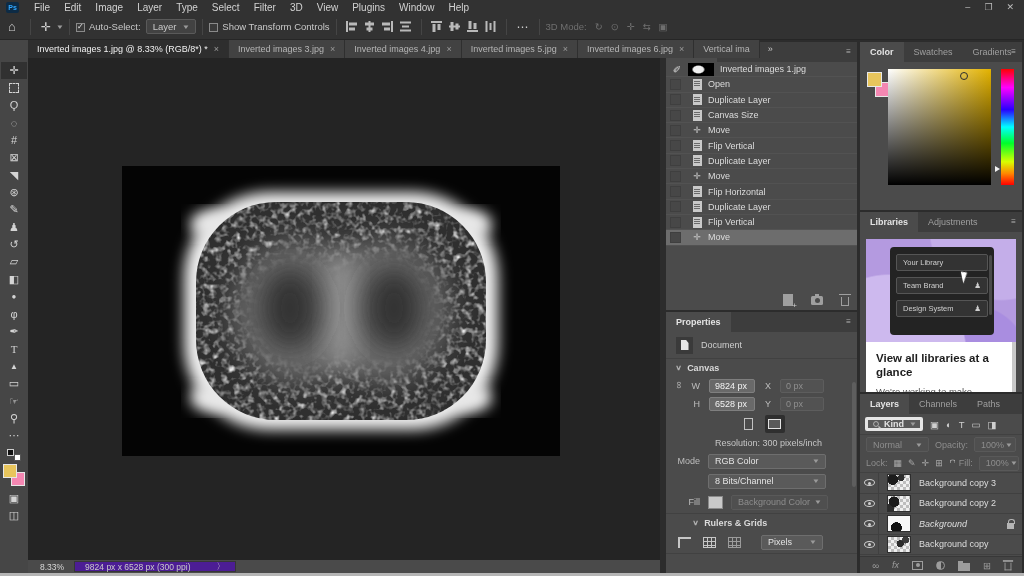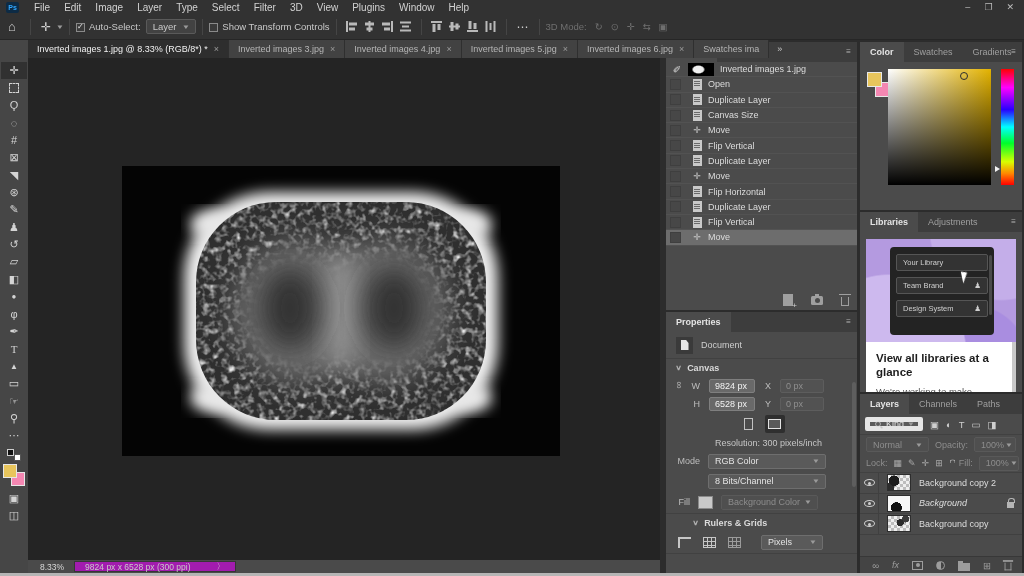--- a/index.html
+++ b/index.html
@@ -68,21 +68,21 @@
   .dtab.active { background:#2e2e2e; color:#f0f0f0; }
   .dtab .x { color:#9a9a9a; font-size:9px; }
   .tab-overflow { margin-left:auto; padding:0 8px; display:flex; align-items:center; color:#c9c9c9; font-size:9px;}
 
   
   .docarea { left:28px; top:58px; width:632px; height:502px; background:#242424; overflow:hidden; z-index:10;}
   .canvas-img { position:absolute; left:94px; top:108px; width:438px; height:290px; }
   .statusbar { left:28px; top:560px; width:632px; height:13px; background:#4a4a4a; display:flex;
                align-items:center; font-size:8.5px; color:#d8d8d8; z-index:18; }
   .status-zoom { padding:0 10px 0 12px; }
-  .status-dims { background:#a21caf; border:1px solid #363636; padding:0 10px; height:11px;
+  .status-dims { background:#4c1d95; border:1px solid #363636; padding:0 10px; height:11px;
                  display:flex; align-items:center; gap:26px; color:#c9c9c9; }
   .bottom-strip { left:0; top:573px; width:1024px; height:3px; background:#b5b5b5; z-index:40; }
 
   
   .panel { background:#4b4b4b; position:absolute; }
   .phead { height:20px; background:#3d3d3d; display:flex; align-items:stretch; font-size:9px;
            color:#9f9f9f; position:relative; }
   .ptab { display:flex; align-items:center; padding:0 10px; cursor:pointer; }
   .ptab.active { background:#4b4b4b; color:#e4e4e4; font-weight:bold;text-align:center; }
   .pmenu { position:absolute; right:6px; top:5px; font-size:8px; color:#b5b5b5; }
@@ -170,22 +170,22 @@
     border-left:6px solid #ffffff; border-bottom:10px solid transparent; border-top:2px solid transparent;
     transform:rotate(-12deg); filter:drop-shadow(0 0 1px #333); }
   .lib-heading { position:absolute; left:10px; top:112px; right:8px; color:#1d1d1d; font-weight:bold;
                  font-size:11.5px; line-height:1.25; }
   .lib-body { position:absolute; left:10px; top:146px; right:6px; color:#555555; font-size:9.5px; line-height:1.45;}
   .lib-card-scroll { position:absolute; right:0px; top:103px; width:4px; height:52px; background:#c9c9c9;}
 
   
   .lay-body { position:absolute; left:0; top:20px; right:0; bottom:0; font-size:9px; }
   .lay-filter { height:21px; display:flex; align-items:center; padding:0 5px; gap:7px; border-bottom:1px solid #414141;}
-  .kind-dd { width:58px; height:14px; background:#5a5a5a; border:5px solid #e5e5e5; border-radius:2px;
-             display:flex; align-items:center; gap:4px; padding:0 4px; color:#e2e2e2; }
+  .kind-dd { width:58px; height:14px; background:#5a5a5a; border:3px solid #e5e5e5; border-radius:2px;
+             display:flex; align-items:center; gap:4px; padding:0 4px; color:#e2e2e2;font-weight:bold; }
   .lf-ico { color:#cfcfcf; font-size:9.5px; }
   .lay-blend { height:19px; display:flex; align-items:center; padding:0 6px; gap:6px; }
   .lay-lock { height:19px; display:flex; align-items:center; padding:0 6px; gap:6px; border-bottom:1px solid #414141;}
   .gray-label { color:#8d8d8d; }
   .lock-ico { color:#a9a9a9; font-size:9px; }
   .icon-lock { width:7px; height:6px; background:#b5b5b5; position:relative; display:inline-block; margin-top:4px;}
   .icon-lock::before { content:""; position:absolute; left:1px; top:-4px; width:5px; height:4px;
     border:1.5px solid #b5b5b5; border-bottom:none; border-radius:3px 3px 0 0; }
   .lrow { height:20.5px; display:flex; align-items:center; border-bottom:1px solid #404040; }
   .eye-cell { width:19px; display:flex; justify-content:center; border-right:1px solid #404040; align-self:stretch; align-items:center;}
@@ -421,21 +421,21 @@
     </div>
     <div class="dtab">
       <span>Inverted images 5.jpg</span>
       <span class="x">×</span>
     </div>
     <div class="dtab">
       <span>Inverted images 6.jpg</span>
       <span class="x">×</span>
     </div>
     <div class="dtab">
-      <span>Swatches ima</span>
+      <span>Vertical ima</span>
     </div>
     <div class="tab-overflow">
       <span>»</span>
     </div>
   </div>
 
   <div class="abs docarea">
     <svg class="canvas-img" width="438" height="290" viewBox="0 0 438 290">
       <defs>
         <filter id="b1" x="-20%" y="-20%" width="140%" height="140%">
@@ -626,21 +626,21 @@
           <span class="chev">▼</span>
         </span>
       </div>
       <div class="prow" style="padding-left:10px; height:20px; gap:8px;">
         <span style="width:24px;"></span>
         <span class="dropdown" style="width:118px;">
           <span>8 Bits/Channel</span>
           <span class="chev">▼</span>
         </span>
       </div>
-      <div class="prow" style="height:22px; gap:8px;">
+      <div class="prow" style="padding-left:10px; height:22px; gap:8px;">
         <span style="width:24px; text-align:right; color:#bdbdbd;">Fill</span>
         <span class="fill-swatch"></span>
         <span class="dropdown disabled" style="width:97px;">
           <span>Background Color</span>
           <span class="chev">▼</span>
         </span>
       </div>
       <div class="hsep"></div>
       <div class="sec-head" style="height:17px;padding-left:27px;">
         <span class="sec-chev">∨</span>
@@ -765,20 +765,27 @@
         <span class="gray-label" style="margin-left:4px">Fill:</span>
         <span class="dropdown disabled" style="width:40px;">
           <span>100%</span>
           <span class="chev">▼</span>
         </span>
       </div>
       <div class="lrow">
         <span class="eye-cell">
             <span class="icon-eye"></span>
           </span>
+        <span class="thumb t1"></span>
+        <span class="lname">Background copy 3</span>
+      </div>
+      <div class="lrow">
+        <span class="eye-cell">
+            <span class="icon-eye"></span>
+          </span>
         <span class="thumb t2"></span>
         <span class="lname">Background copy 2</span>
       </div>
       <div class="lrow">
         <span class="eye-cell">
             <span class="icon-eye"></span>
           </span>
         <span class="thumb tbg"></span>
         <span class="lname italic">Background</span>
         <span class="icon-lock rlock"></span>

